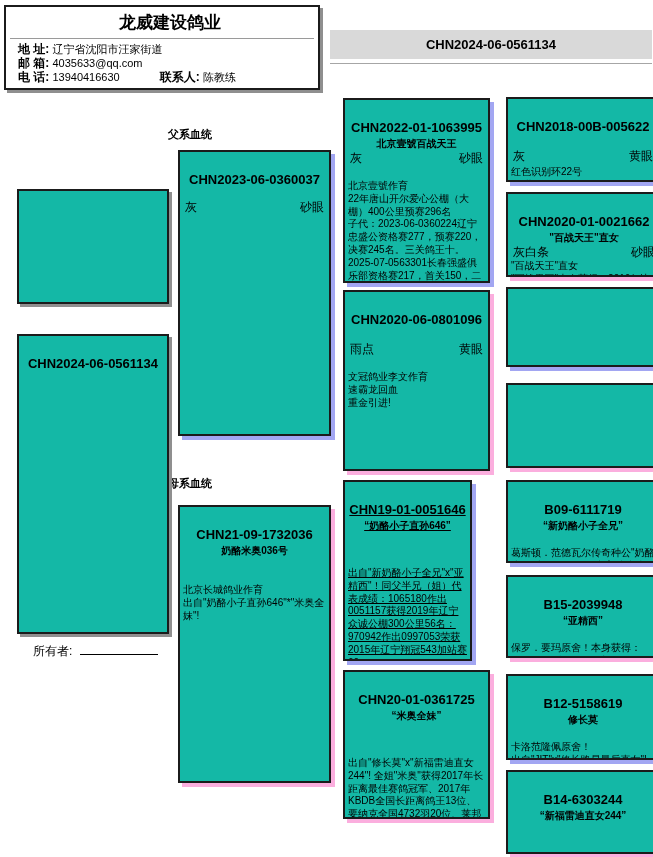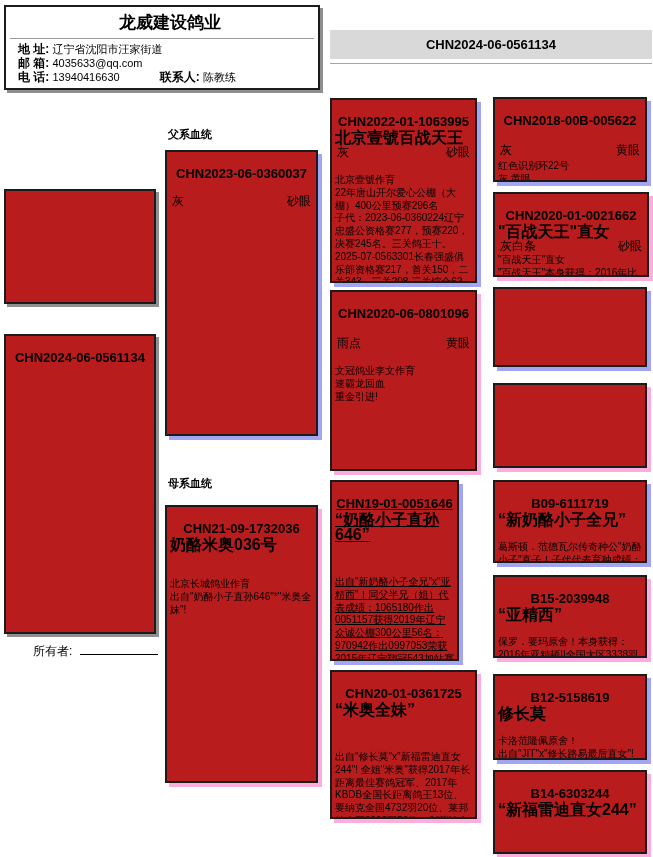--- a/index.html
+++ b/index.html
@@ -23,28 +23,28 @@
   #banner {
     position:absolute; left:330px; top:30px; width:322px; height:29px;
     background:var(--banner,#d9d9d9); display:flex; align-items:center; justify-content:center;
     font-size:13px; font-weight:bold;
   }
   #banner-line { position:absolute; left:330px; top:63px; width:322px; border-top:1px solid #a6a6a6; }
   
   .secLabel { position:absolute; font-size:11px; font-weight:bold; }
   
   .pbox {
-    position:absolute; background:#b91c1c; border:2px solid #1b1b1b;
-    box-sizing:border-box; padding:14px 3px; overflow:hidden;
+    position:absolute; background:#14b8a6; border:2px solid #1b1b1b;
+    box-sizing:border-box; padding:20px 3px; overflow:hidden;margin-left:13px;
   }
   .sb { box-shadow:4px 4px 0 var(--sire,#a2a6f2); }
   .sp { box-shadow:4px 4px 0 var(--dam,#fbaede); }
   .sg { box-shadow:3px 3px 0 var(--neutral,#8f8f8f); }
   .ring { font-weight:bold; font-size:13px; text-align:center; line-height:16px; }
-  .bname { font-weight:bold; font-size:16px; line-height:15px; }
+  .bname { font-weight:bold; font-size:10px; text-align:center; line-height:15px; }
   .traits { display:flex; justify-content:space-between; font-size:12px; line-height:15px; padding:0 2px; }
   .body { font-size:10px; line-height:1.28; white-space:pre-line; margin-top:2px; }
   .mt12 { margin-top:12px; }
   .mt14 { margin-top:14px; }
   .mt26 { margin-top:26px; }
   .mt34 { margin-top:34px; }
   
   #owner { position:absolute; left:33px; top:642px; font-size:12px; }
   #owner .blank { display:inline-block; width:78px; border-bottom:1px solid #000; height:12px; margin-left:4px; }
 </style>

